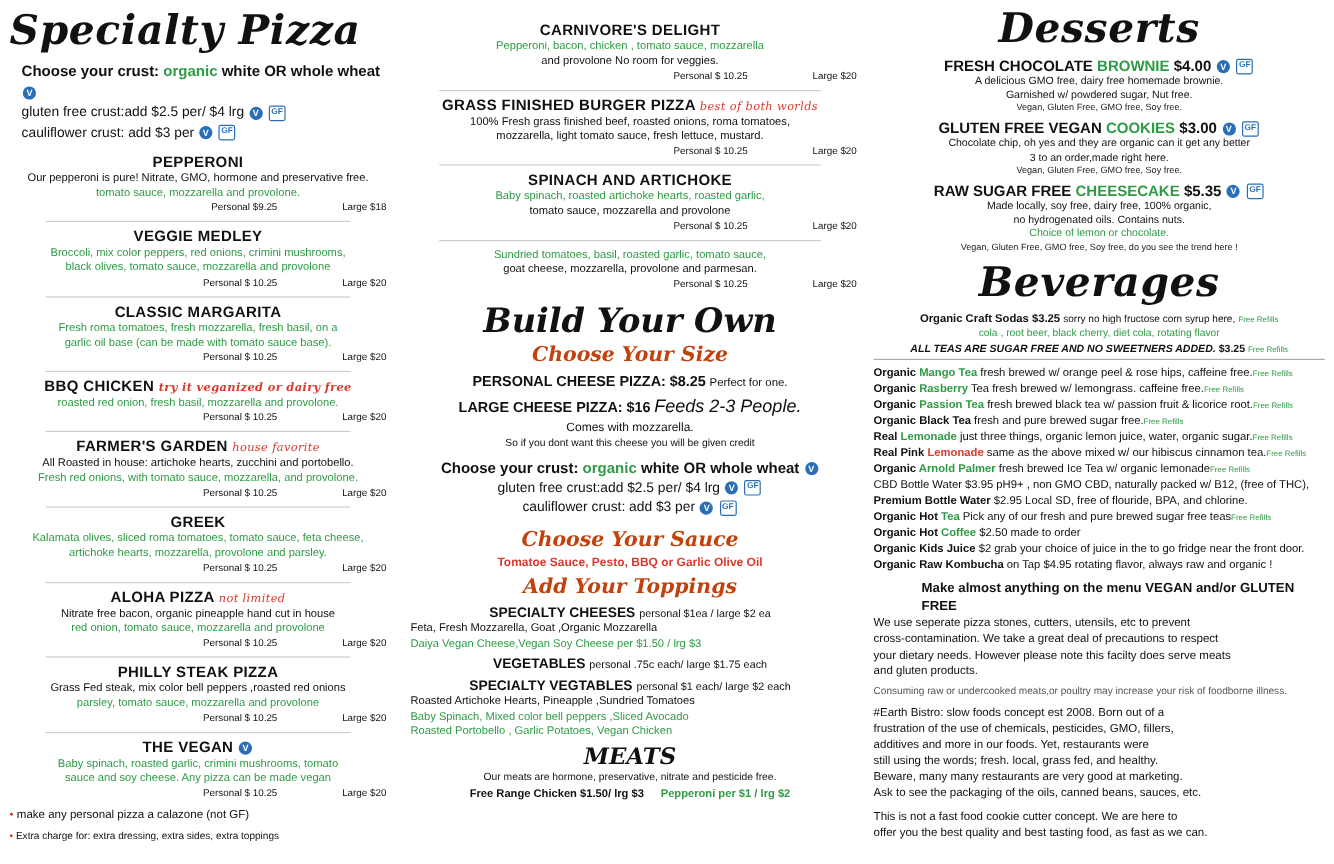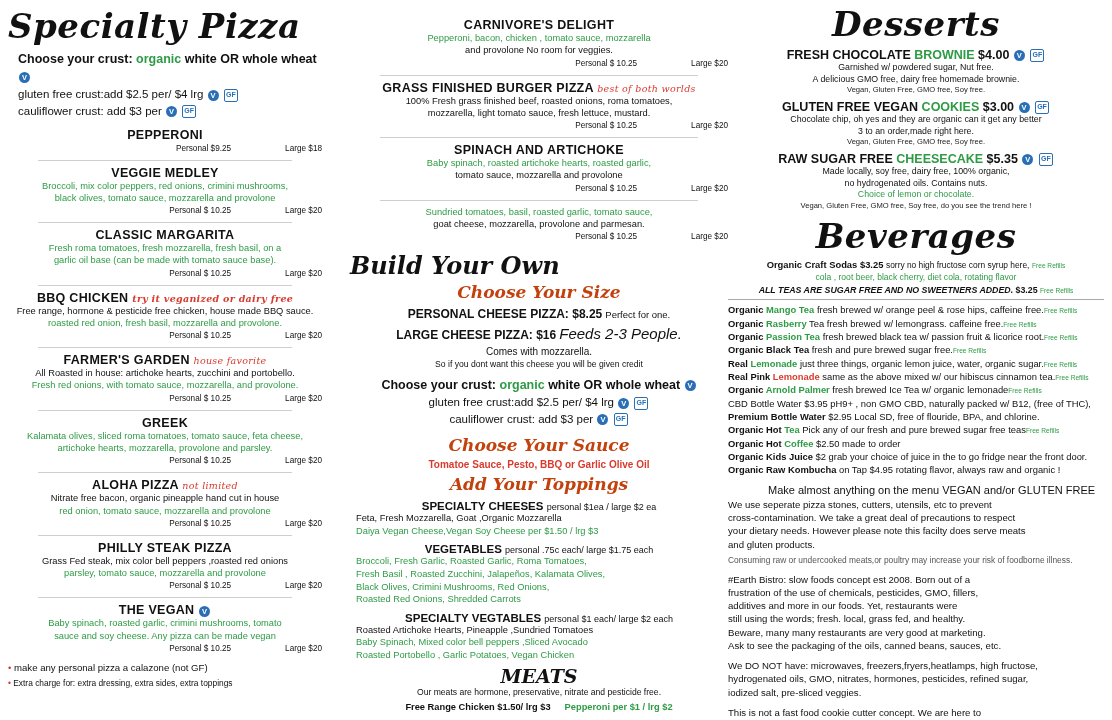--- a/index.html
+++ b/index.html
@@ -4,21 +4,21 @@
 <style>
   html,body{margin:0;padding:0;}
   body{
     width:1112px;height:720px;background:#ffffff;
     font-family:"Liberation Sans", sans-serif;
     color:#111;overflow:hidden;
   }
   .page{position:relative;width:1112px;height:608px;}
   .col{position:absolute;top:0;height:720px;box-sizing:border-box;}
   .col1{left:0;width:330px;padding:4px 8px 0 8px;}
-  .col2{left:344px;width:390px;padding:4px 6px 0 6px;}
+  .col2{left:330px;width:390px;padding:4px 6px 0 6px;}
   .col3{left:720px;width:392px;padding:4px 8px 0 8px;}
 
   .script{font-family:"DejaVu Serif", serif;font-style:italic;font-weight:bold;}
   .center{text-align:center;}
   .green{color:#2e9b45;}
   .red{color:#d83b2e;}
   .bold{font-weight:bold;}
 
   h1.title{
     font-family:"DejaVu Serif", serif;font-style:italic;font-weight:bold;
@@ -32,21 +32,21 @@
 
   .item{margin:0 0 7px 0;}
   .iname{font-weight:bold;font-size:12.5px;text-align:center;letter-spacing:.3px;}
   .idesc{font-size:9.3px;line-height:1.32;text-align:center;padding:0 4px;}
   .prices{display:flex;justify-content:flex-end;gap:54px;font-size:8.2px;margin-top:2px;}
   .prices span{white-space:nowrap;}
   .hr{border:0;border-top:1px solid #cfcfcf;margin:5px 30px;}
 
   .byo-title{
     font-family:"DejaVu Serif", serif;font-style:italic;font-weight:bold;
-    font-size:24px;margin:10px 0 0 0;
+    font-size:28px;text-align:center;margin:10px 0 0 0;
   }
   .sub-script{
     font-family:"DejaVu Serif", serif;font-style:italic;font-weight:bold;
     font-size:17px;text-align:center;margin:2px 0 4px 0;color:#c2410c;
   }
   .size-line{font-size:11px;text-align:center;line-height:1.4;}
   .size-line b{font-size:12px;}
   .small-note{font-size:8.6px;text-align:center;line-height:1.35;}
 
   .sect-h{font-weight:bold;font-size:11.5px;text-align:center;margin-top:6px;}
@@ -63,21 +63,21 @@
   .dess-name{font-weight:bold;font-size:12.5px;text-align:center;}
   .dess-desc{font-size:8.8px;line-height:1.3;text-align:center;padding:0 8px;}
   .dess-note{font-size:7.6px;text-align:center;color:#222;}
 
   .bev-line{font-size:9.4px;line-height:1.42;}
   .bev-line .nm{font-weight:bold;}
   .bev-rule{border:0;border-top:1px solid #aaa;margin:3px 0;}
   .refill{font-size:6.6px;color:#2e9b45;}
 
   .vegan-block{font-size:9.6px;line-height:1.38;margin-top:6px;}
-  .vegan-block .hd{font-weight:normal;font-size:11px;padding-left:40px;}
+  .vegan-block .hd{font-weight:bold;font-size:11px;padding-left:40px;}
   .para{font-size:9.6px;line-height:1.38;margin-top:7px;}
   .tiny{font-size:8.4px;line-height:1.3;margin-top:4px;}
 
   .badge{
     display:inline-block;width:11px;height:11px;line-height:11px;border-radius:50%;
     background:#2a6fb5;color:#fff;font-size:7.5px;font-weight:bold;text-align:center;
     vertical-align:middle;margin:0 1px;
   }
   .badge.gf{
     border-radius:2px;background:#fff;color:#2a6fb5;border:1.2px solid #2a6fb5;
@@ -108,20 +108,24 @@
       </div>
       <div>
         <span>cauliflower crust: add $3 per</span>
         <span class="badge">V</span>
         <span class="badge gf">GF</span>
       </div>
     </div>
 
     <div class="item">
       <div class="iname">PEPPERONI</div>
+      <div class="idesc">
+        <div>Our pepperoni is pure! Nitrate, GMO, hormone and preservative free.</div>
+        <div class="green">tomato sauce, mozzarella and provolone.</div>
+      </div>
       <div class="prices">
         <span>Personal $9.25</span>
         <span>Large $18</span>
       </div>
     </div>
     <hr class="hr">
 
     <div class="item">
       <div class="iname">VEGGIE MEDLEY</div>
       <div class="idesc">
@@ -147,21 +151,20 @@
       </div>
     </div>
     <hr class="hr">
 
     <div class="item">
       <div class="iname">
         <span>BBQ CHICKEN</span>
         <span class="red script" style="font-size:9.5px;font-weight:bold;">try it veganized or dairy free</span>
       </div>
       <div class="idesc">
-        <div>Free range, hormone &amp; pesticide free chicken, house made BBQ sauce.</div>
         <div class="green">roasted red onion, fresh basil, mozzarella  and provolone.</div>
       </div>
       <div class="prices">
         <span>Personal $ 10.25</span>
         <span>Large $20</span>
       </div>
     </div>
     <hr class="hr">
 
     <div class="item">
@@ -357,26 +360,20 @@
         <span>Feta, Fresh Mozzarella, Goat ,Organic Mozzarella</span>
       </div>
       <div>
         <span class="green">Daiya Vegan Cheese,Vegan Soy Cheese per $1.50 / lrg $3</span>
       </div>
     </div>
 
     <div class="sect-h">
       <span>VEGETABLES</span>
       <span class="thin">personal .75c each/ large $1.75 each</span>
-    </div>
-    <div class="list green">
-      <div>Broccoli, Fresh Garlic, Roasted Garlic, Roma Tomatoes,</div>
-      <div>Fresh Basil , Roasted Zucchini, Jalapeños, Kalamata Olives,</div>
-      <div>Black Olives, Crimini Mushrooms, Red Onions,</div>
-      <div>Roasted Red Onions, Shredded Carrots</div>
     </div>
 
     <div class="sect-h">
       <span>SPECIALTY VEGTABLES</span>
       <span class="thin">personal $1 each/ large $2 each</span>
     </div>
     <div class="list">
       <div>Roasted Artichoke Hearts, Pineapple ,Sundried Tomatoes</div>
       <div class="green">Baby Spinach, Mixed color bell peppers ,Sliced Avocado</div>
       <div class="green">Roasted Portobello , Garlic Potatoes, Vegan Chicken</div>
@@ -400,22 +397,22 @@
 
     <div class="dess-item">
       <div class="dess-name">
         <span>FRESH CHOCOLATE</span>
         <span class="green">BROWNIE</span>
         <span>$4.00</span>
         <span class="badge">V</span>
         <span class="badge gf">GF</span>
       </div>
       <div class="dess-desc">
+        <div>A delicious GMO free, dairy free homemade brownie.</div>
         <div>Garnished w/ powdered sugar, Nut free.</div>
-        <div>A delicious GMO free, dairy free homemade brownie.</div>
       </div>
       <div class="dess-note">Vegan, Gluten Free, GMO free, Soy free.</div>
     </div>
 
     <div class="dess-item">
       <div class="dess-name">
         <span>GLUTEN FREE VEGAN</span>
         <span class="green">COOKIES</span>
         <span>$3.00</span>
         <span class="badge">V</span>
@@ -515,25 +512,20 @@
 
     <div class="para">
       <div>#Earth Bistro: slow foods concept est 2008. Born out of  a</div>
       <div>frustration of the use of chemicals, pesticides, GMO, fillers,</div>
       <div>additives and more in our foods. Yet, restaurants were</div>
       <div>still using the words;  fresh. local, grass fed, and healthy.</div>
       <div>Beware, many many restaurants are very good at marketing.</div>
       <div>Ask to see the packaging of the oils, canned beans, sauces, etc.</div>
     </div>
 
-    <div class="para">
-      <div>We DO NOT have: microwaves, freezers,fryers,heatlamps, high fructose,</div>
-      <div>hydrogenated oils, GMO, nitrates, hormones, pesticides, refined sugar,</div>
-      <div>iodized salt, pre-sliced veggies.</div>
-    </div>
 
     <div class="para">
       <div>This is not a fast food  cookie cutter concept. We are here to</div>
       <div>offer you the best quality and best tasting food, as fast as we can.</div>
 
     </div>
   </div>
 
 </div>
 

